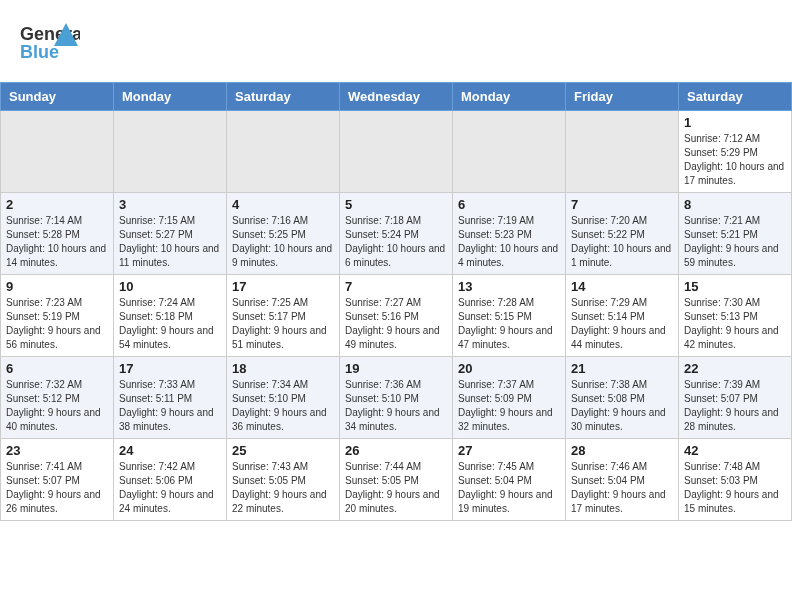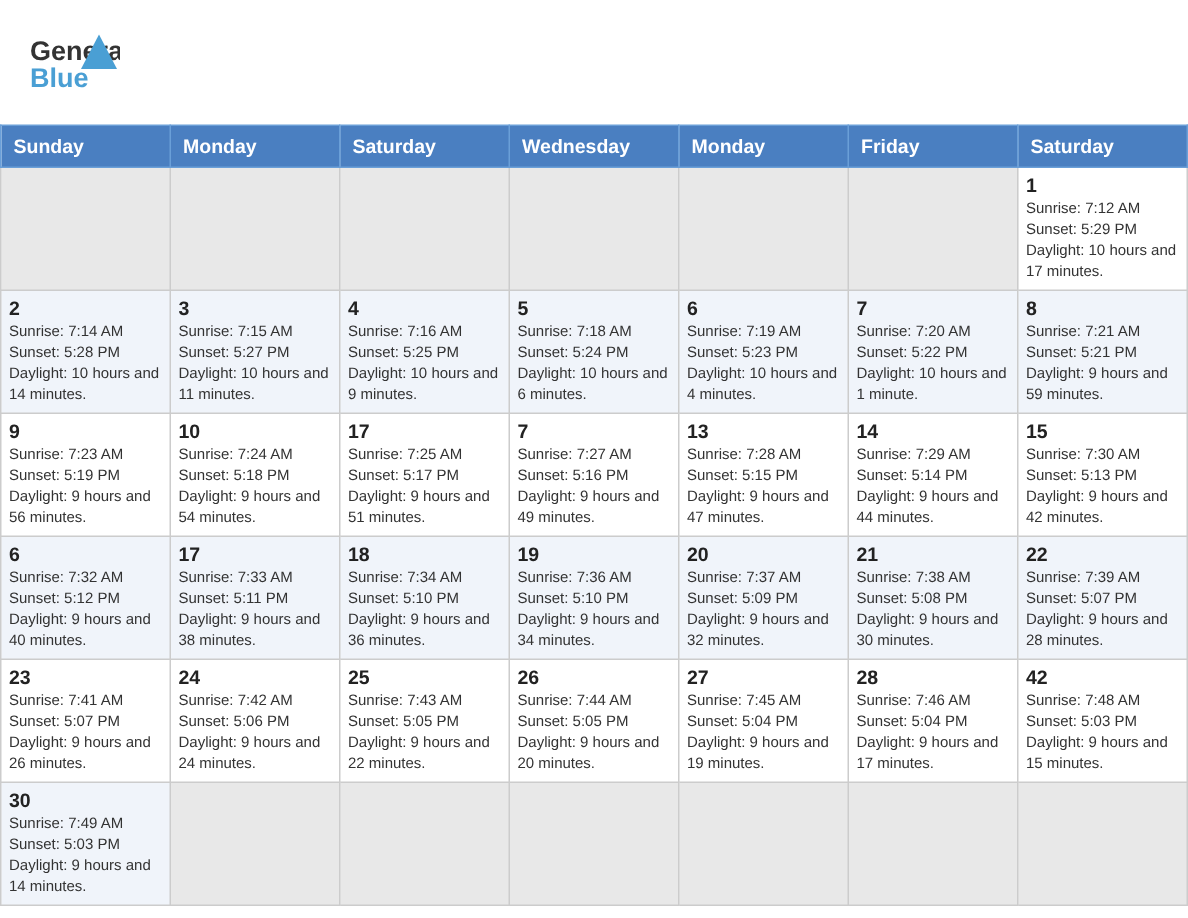--- a/index.html
+++ b/index.html
@@ -245,27 +245,15 @@
           </td>
           <td>
             <span class="day-num">28</span>
             <div class="day-info">Sunrise: 7:46 AM<br>Sunset: 5:04 PM<br>Daylight: 9 hours and 17 minutes.</div>
           </td>
           <td>
             <span class="day-num">42</span>
             <div class="day-info">Sunrise: 7:48 AM<br>Sunset: 5:03 PM<br>Daylight: 9 hours and 15 minutes.</div>
           </td>
         </tr>
-        <tr>
-          <td>
-            <span class="day-num">30</span>
-            <div class="day-info">Sunrise: 7:49 AM<br>Sunset: 5:03 PM<br>Daylight: 9 hours and 14 minutes.</div>
-          </td>
-          <td class="empty"></td>
-          <td class="empty"></td>
-          <td class="empty"></td>
-          <td class="empty"></td>
-          <td class="empty"></td>
-          <td class="empty"></td>
-        </tr>
       </tbody>
   </table>
 </div>
 
 </body></html>

